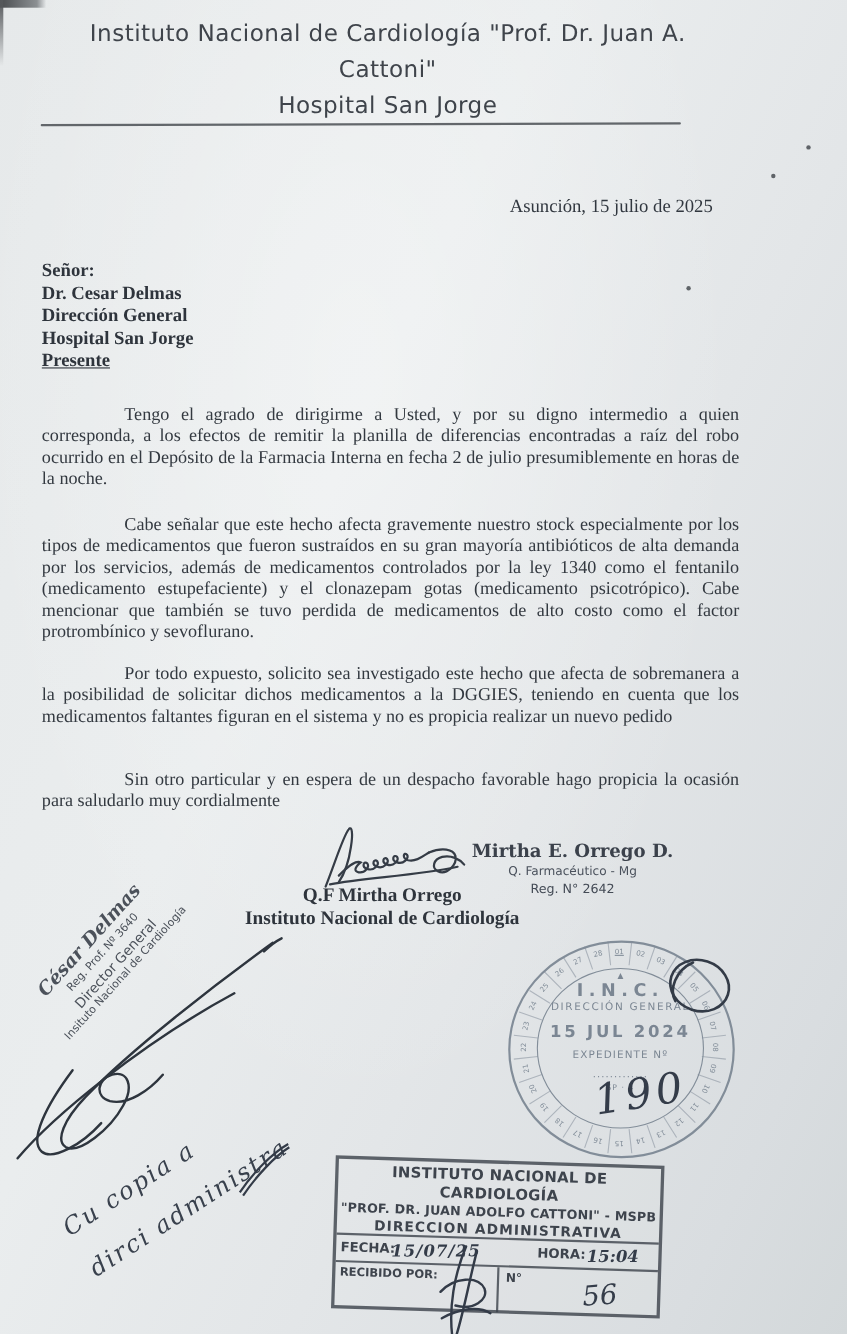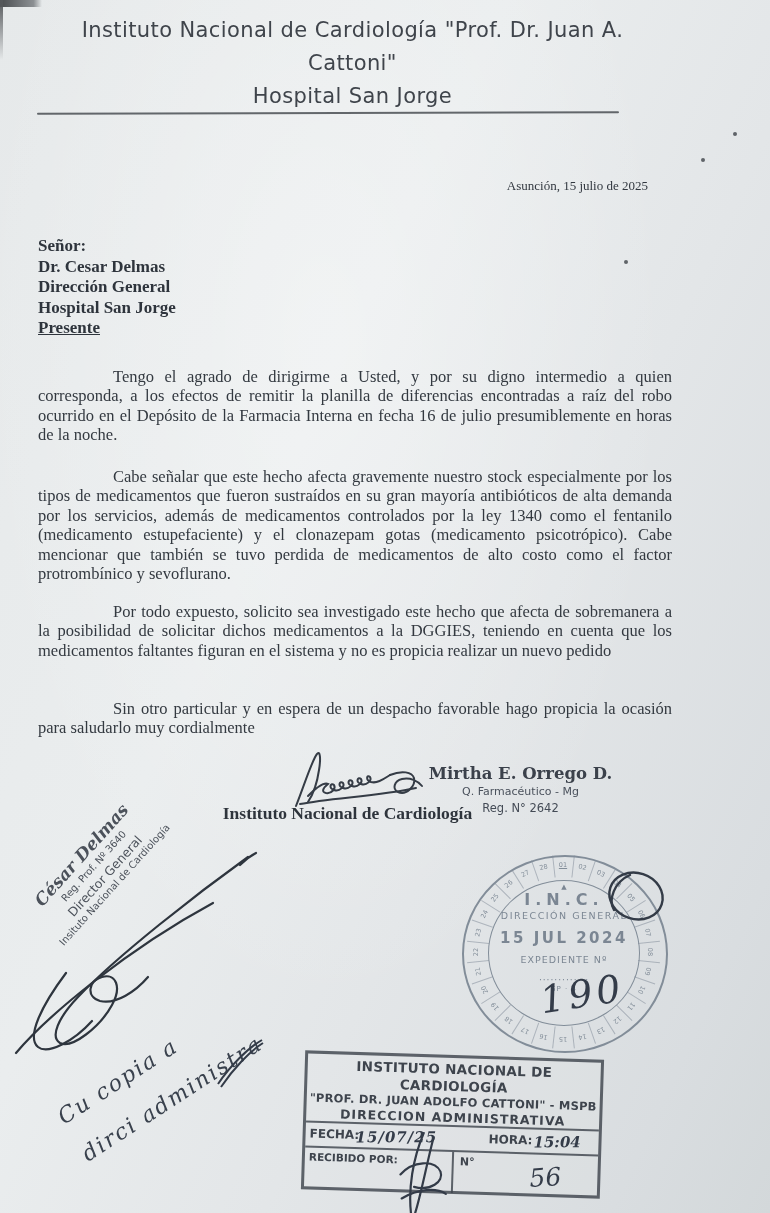--- a/index.html
+++ b/index.html
@@ -13,21 +13,21 @@
     color:#343a41;
   }
   .abs{position:absolute;}
   
   .letterhead{left:30px;top:14px;width:645px;text-align:center;
     font-family:"DejaVu Sans", sans-serif;font-size:21px;line-height:33px;
     color:#3f444b;letter-spacing:.4px;}
   .sep-line{left:37px;top:112px;width:582px;height:2px;background:#4a4f54;
     transform:rotate(-.15deg);border-radius:2px;opacity:.85;}
   
-  .date-line{top:178px;right:122px;font-size:13px;color:#31373f;margin-left:48px;}
+  .date-line{top:178px;right:122px;font-size:17px;color:#31373f;margin-left:48px;}
   .recipient{left:38px;top:236px;font-size:17px;font-weight:bold;line-height:20.5px;color:#2e343c;}
   .recipient .underl{text-decoration:underline;}
   
   .para{left:38px;width:634px;font-size:16.5px;line-height:19.5px;text-align:justify;
     text-indent:75px;color:#333940;}
   .p1{top:350px;} .p2{top:450px;} .p3{top:585px;} .p4{top:682px;}
   
   .sig-stamp{left:428px;top:764px;width:185px;text-align:center;color:#3b414b;}
   .sig-stamp .nm{font-family:"DejaVu Serif", serif;font-weight:bold;font-size:16.5px;}
   .sig-stamp .tt{font-family:"DejaVu Sans", sans-serif;font-size:11px;margin-top:2px;color:#4a515c;}
@@ -117,21 +117,21 @@
   <div class="abs date-line">Asunción, 15 julio de 2025</div>
 
   <div class="abs recipient">
     <div>Señor:</div>
     <div>Dr. Cesar Delmas</div>
     <div>Dirección General</div>
     <div>Hospital San Jorge</div>
     <div class="underl">Presente</div>
   </div>
 
-  <p class="abs para p1">Tengo el agrado de dirigirme a Usted, y por su digno intermedio a quien corresponda, a los efectos de remitir la planilla de diferencias encontradas a raíz del robo ocurrido en el Depósito de la Farmacia Interna en fecha 16 de julio presumiblemente en horas de la noche.</p>
+  <p class="abs para p1">Tengo el agrado de dirigirme a Usted, y por su digno intermedio a quien corresponda, a los efectos de remitir la planilla de diferencias encontradas a raíz del robo ocurrido en el Depósito de la Farmacia Interna en fecha 2 de julio presumiblemente en horas de la noche.</p>
   <p class="abs para p2">Cabe señalar que este hecho afecta gravemente nuestro stock especialmente por los tipos de medicamentos que fueron sustraídos en su gran mayoría antibióticos de alta demanda por los servicios, además de medicamentos controlados por la ley 1340 como el fentanilo (medicamento estupefaciente) y el clonazepam gotas (medicamento psicotrópico). Cabe mencionar que también se tuvo perdida de medicamentos de alto costo como el factor protrombínico y sevoflurano.</p>
   <p class="abs para p3">Por todo expuesto, solicito sea investigado este hecho que afecta de sobremanera a la posibilidad de solicitar dichos medicamentos a la DGGIES, teniendo en cuenta que los medicamentos faltantes figuran en el sistema y no es propicia realizar un nuevo pedido</p>
   <p class="abs para p4">Sin otro particular y en espera de un despacho favorable hago propicia la ocasión para saludarlo muy cordialmente</p>
 
   <div class="abs sig-scrawl">
     <svg width="140" height="62" viewBox="0 0 140 62">
       <g fill="none" stroke="#353c46" stroke-width="2" stroke-linecap="round">
         <path d="M6,58 C14,38 22,12 27,6 C30,2 31,10 29,22 C27,36 22,48 18,54"></path>
         <path d="M18,48 C28,38 34,34 38,36 C33,40 31,44 36,45 C42,46 46,40 44,37 C41,34 38,40 44,42 C50,44 55,38 53,35 C50,32 47,38 53,40 C59,42 64,36 62,33 C59,30 56,36 62,38 C68,40 73,34 71,31 C68,28 65,34 71,36 C77,38 82,32 80,29 C77,26 75,32 81,34 C88,36 95,30 100,27"></path>
         <path d="M100,27 C112,22 122,24 124,30 C126,38 116,48 108,44 C102,41 104,33 112,31 C120,29 128,33 132,38"></path>
@@ -140,20 +140,21 @@
     </svg>
   </div>
 
   <div class="abs sig-stamp">
     <div class="nm">Mirtha E. Orrego D.</div>
     <div class="tt">Q. Farmacéutico - Mg</div>
     <div class="rg">Reg. N° 2642</div>
   </div>
 
   <div class="abs sig-printed">
+    <div>Q.F Mirtha Orrego</div>
     <div>Instituto Nacional de Cardiología</div>
   </div>
 
   <div class="abs dir-stamp">
     <div class="dn">César Delmas</div>
     <div class="ds">Reg. Prof. Nº 3640</div>
     <div class="dm">Director General</div>
     <div class="ds">Insituto Nacional de Cardiología</div>
   </div>
 

